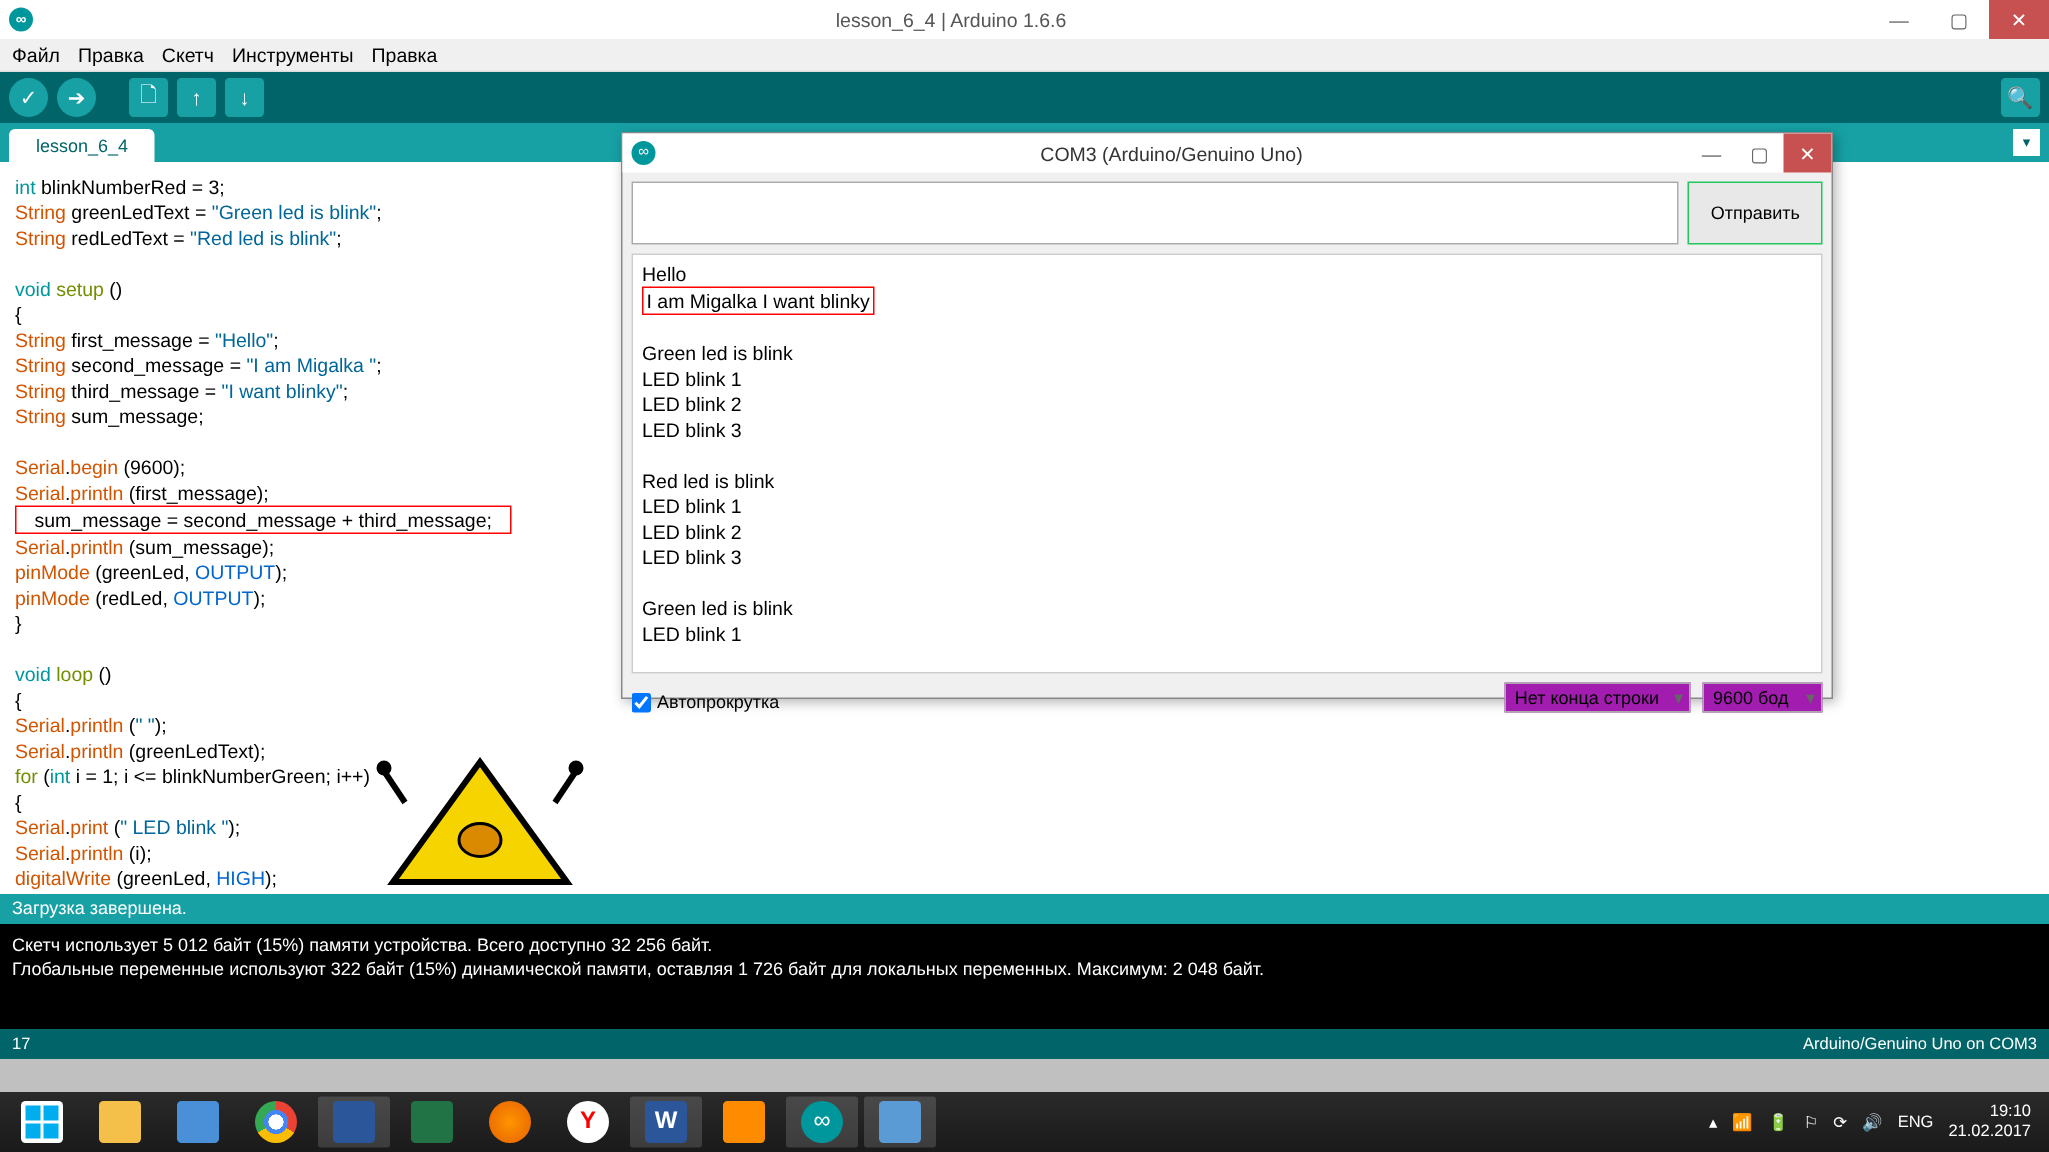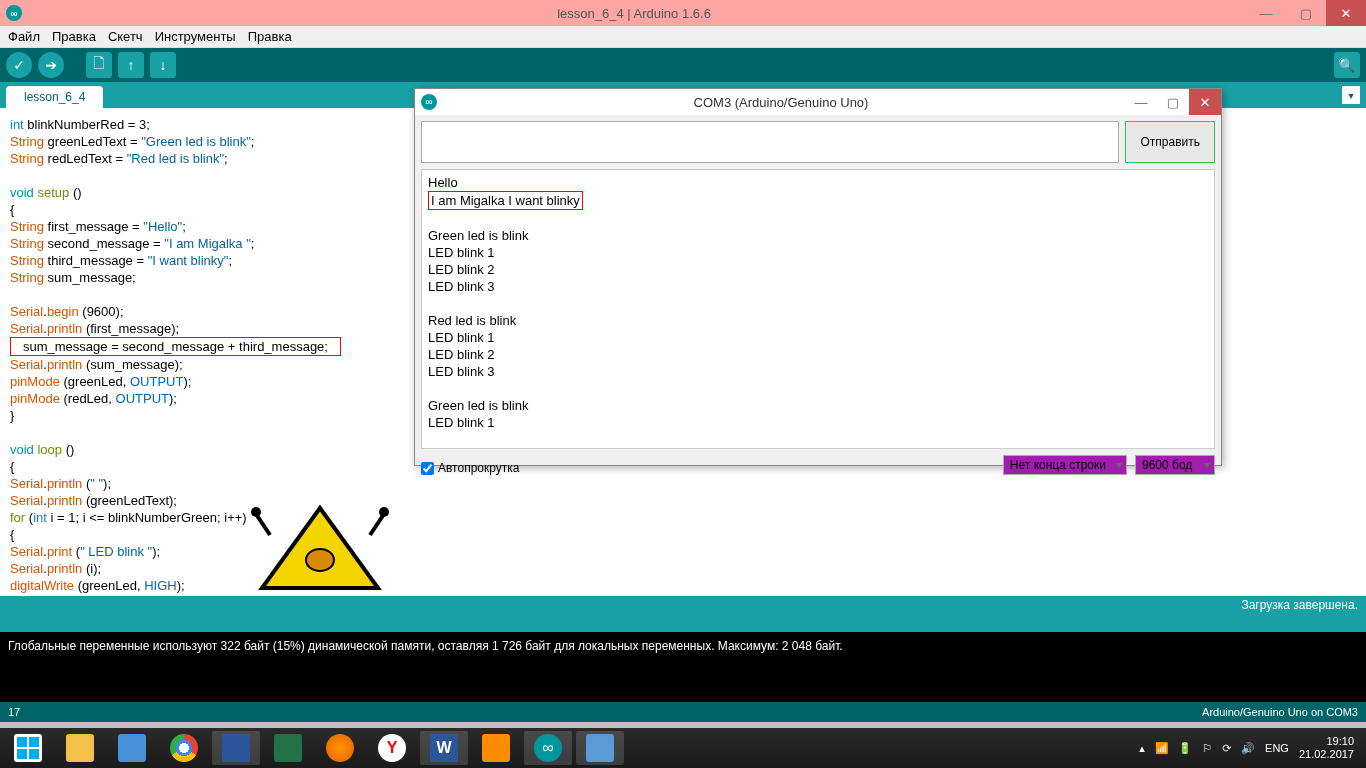--- a/index.html
+++ b/index.html
@@ -1,19 +1,19 @@
 <!DOCTYPE html>
 <html><head>
 <meta charset="utf-8">
 <style>
 * { margin: 0; padding: 0; box-sizing: border-box; font-family: "Segoe UI", Arial, sans-serif; }
 body { width: 1366px; height: 768px; background: #c0c0c0; overflow: hidden; position: relative; }
 
 
-.titlebar { height: 26px; background: #fca5a5; display: flex; align-items: center; padding-left: 6px; }
+.titlebar { height: 26px; background: #ffffff; display: flex; align-items: center; padding-left: 6px; }
 .titlebar .logo { width: 16px; height: 16px; background: #00979c; border-radius: 50%; display: flex; align-items: center; justify-content: center; color: #fff; font-size: 10px; font-weight: bold; }
 .titlebar .logo::after { content: "∞"; }
 .titlebar .title { flex: 1; text-align: center; font-size: 13px; color: #555; }
 .titlebar .winbtns { display: flex; }
 .titlebar .winbtns div { width: 40px; height: 26px; display: flex; align-items: center; justify-content: center; font-size: 13px; color: #666; }
 .titlebar .winbtns .close { background: #c75050; color: #fff; }
 
 
 .menubar { height: 22px; background: #f0f0f0; display: flex; align-items: center; padding-left: 8px; font-size: 13px; gap: 12px; border-bottom: 1px solid #ddd; }
 
@@ -37,21 +37,21 @@
 .kw-green { color: #728e00; }
 .str { color: #006699; }
 .highlight-line { border: 1px solid red; display: inline-block; padding: 0 12px; }
 
 
 .watermark { position: absolute; left: 250px; top: 392px; text-align: center; pointer-events: none; }
 .watermark svg { width: 140px; height: 100px; }
 .watermark .txt { font-family: Arial; font-size: 16px; color: #000; letter-spacing: 1px; margin-top: -4px; }
 
 
-.status { height: 36px; background: #17a1a5; color: #fff; font-size: 12px; padding: 2px 8px; text-align: right; }
+.status { height: 20px; background: #17a1a5; color: #fff; font-size: 12px; padding: 2px 8px; }
 .console { height: 70px; background: #000; color: #fff; font-family: Consolas, monospace; font-size: 12px; padding: 6px 8px; line-height: 16px; }
 .footer { height: 20px; background: #006468; color: #fff; font-size: 11px; display: flex; align-items: center; padding: 0 8px; }
 .footer .right { margin-left: auto; }
 
 
 .serial { position: absolute; left: 414px; top: 88px; width: 808px; height: 378px; background: #f0f0f0; border: 1px solid #888; box-shadow: 2px 2px 8px rgba(0,0,0,0.3); }
 .serial .stitle { height: 26px; background: #fff; display: flex; align-items: center; padding-left: 6px; }
 .serial .stitle .slogo { width: 16px; height: 16px; background: #00979c; border-radius: 50%; }
 .serial .stitle .slogo::after { content: "∞"; color: #fff; font-size: 10px; display: block; text-align: center; line-height: 16px; }
 .serial .stitle .st { flex: 1; text-align: center; font-size: 13px; color: #333; }
@@ -152,20 +152,21 @@
       <circle cx="134" cy="12" r="5" fill="#000"></circle>
       <ellipse cx="70" cy="60" rx="14" ry="11" fill="#d98a00" stroke="#000" stroke-width="2"></ellipse>
     </svg>
     <div class="txt">МозгоЧины</div>
   </div>
 </div>
 
 <div class="status">Загрузка завершена.</div>
 
 <div class="console">
+  <div>Скетч использует 5 012 байт (15%) памяти устройства. Всего доступно 32 256 байт.</div>
   <div>Глобальные переменные используют 322 байт (15%) динамической памяти, оставляя 1 726 байт для локальных переменных. Максимум: 2 048 байт.</div>
 </div>
 
 <div class="footer">
   <span>17</span>
   <span class="right">Arduino/Genuino Uno on COM3</span>
 </div>
 
 <div class="serial">
   <div class="stitle">

